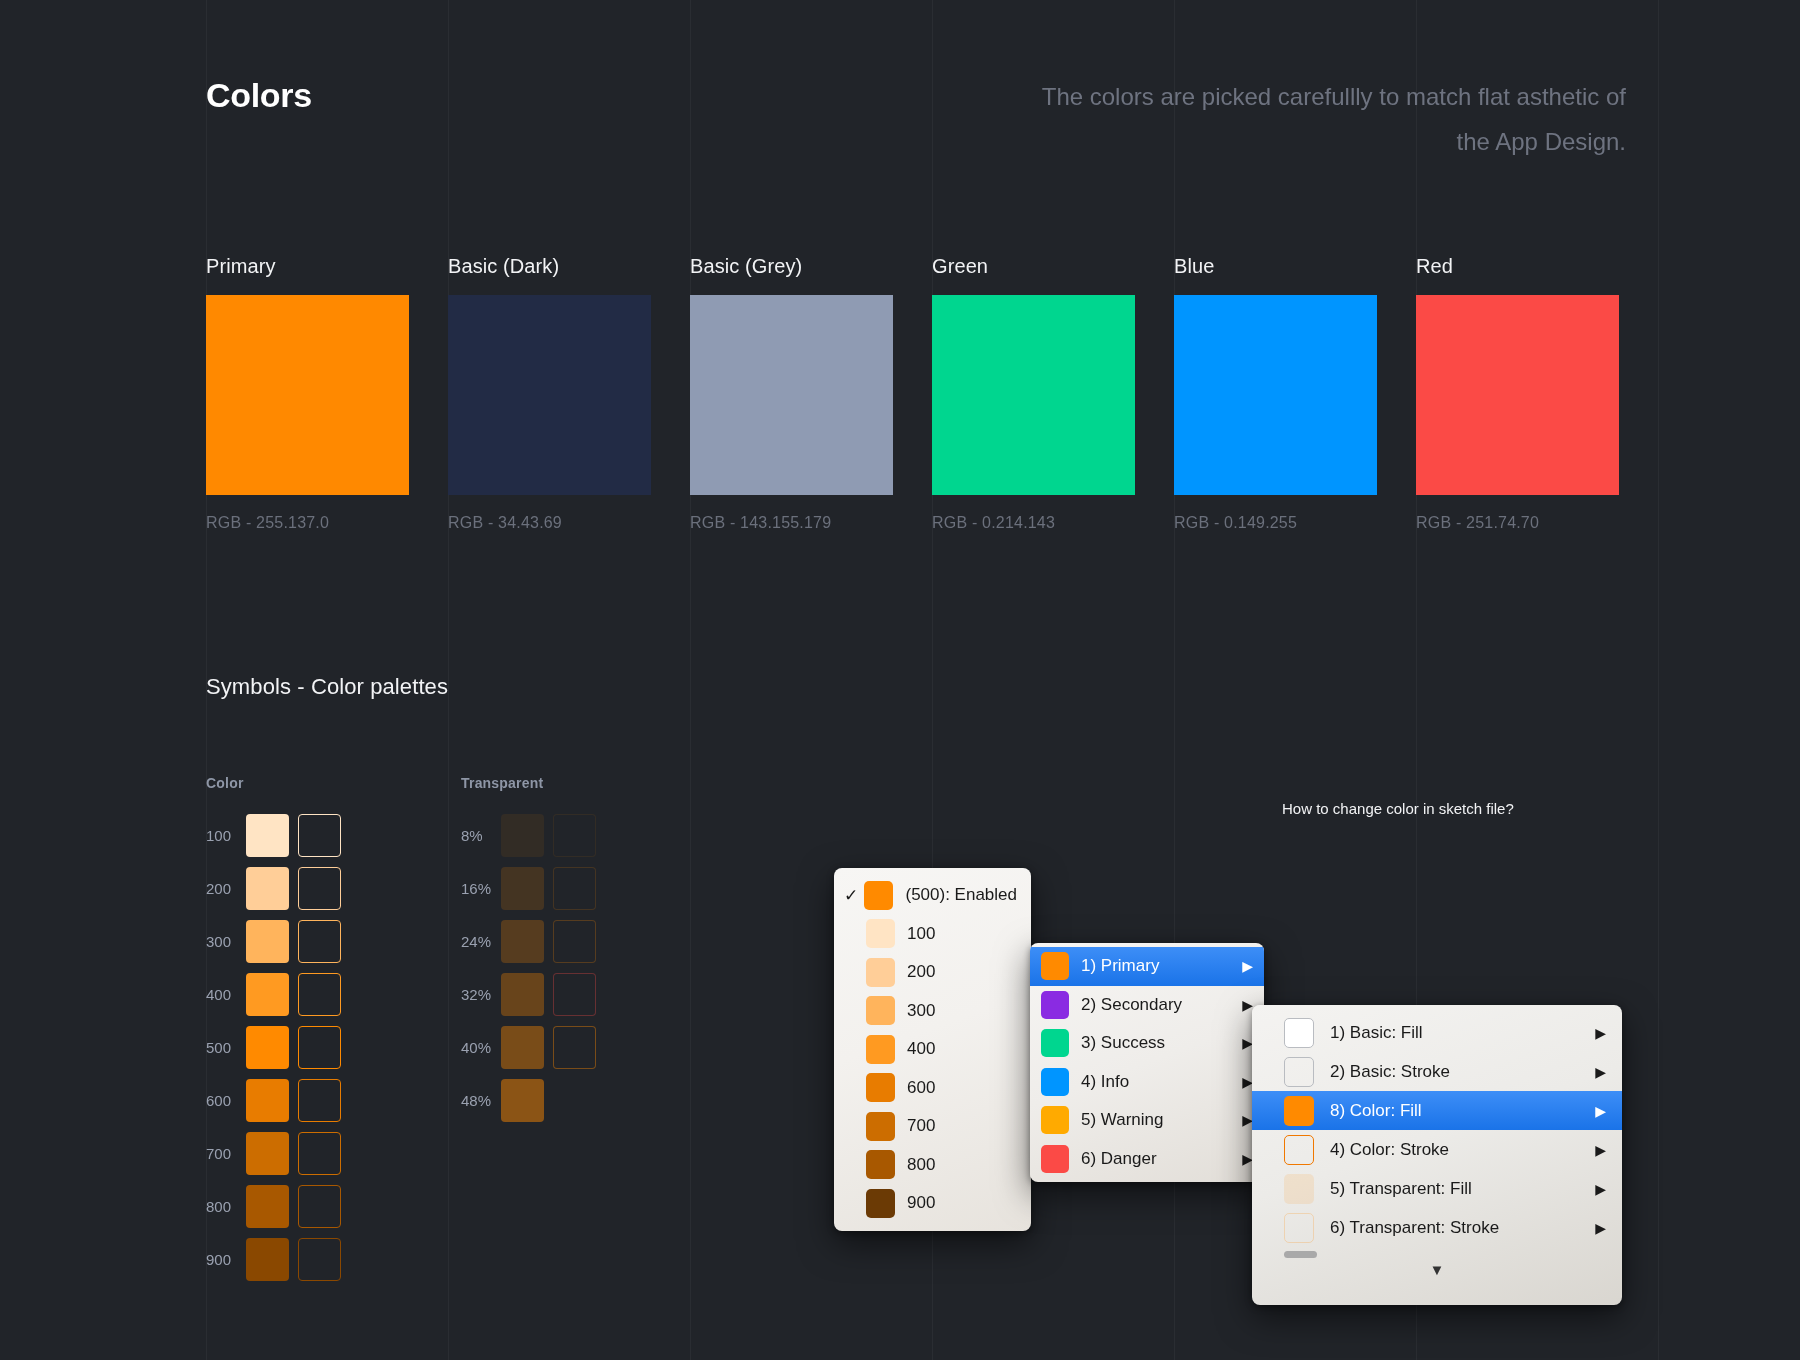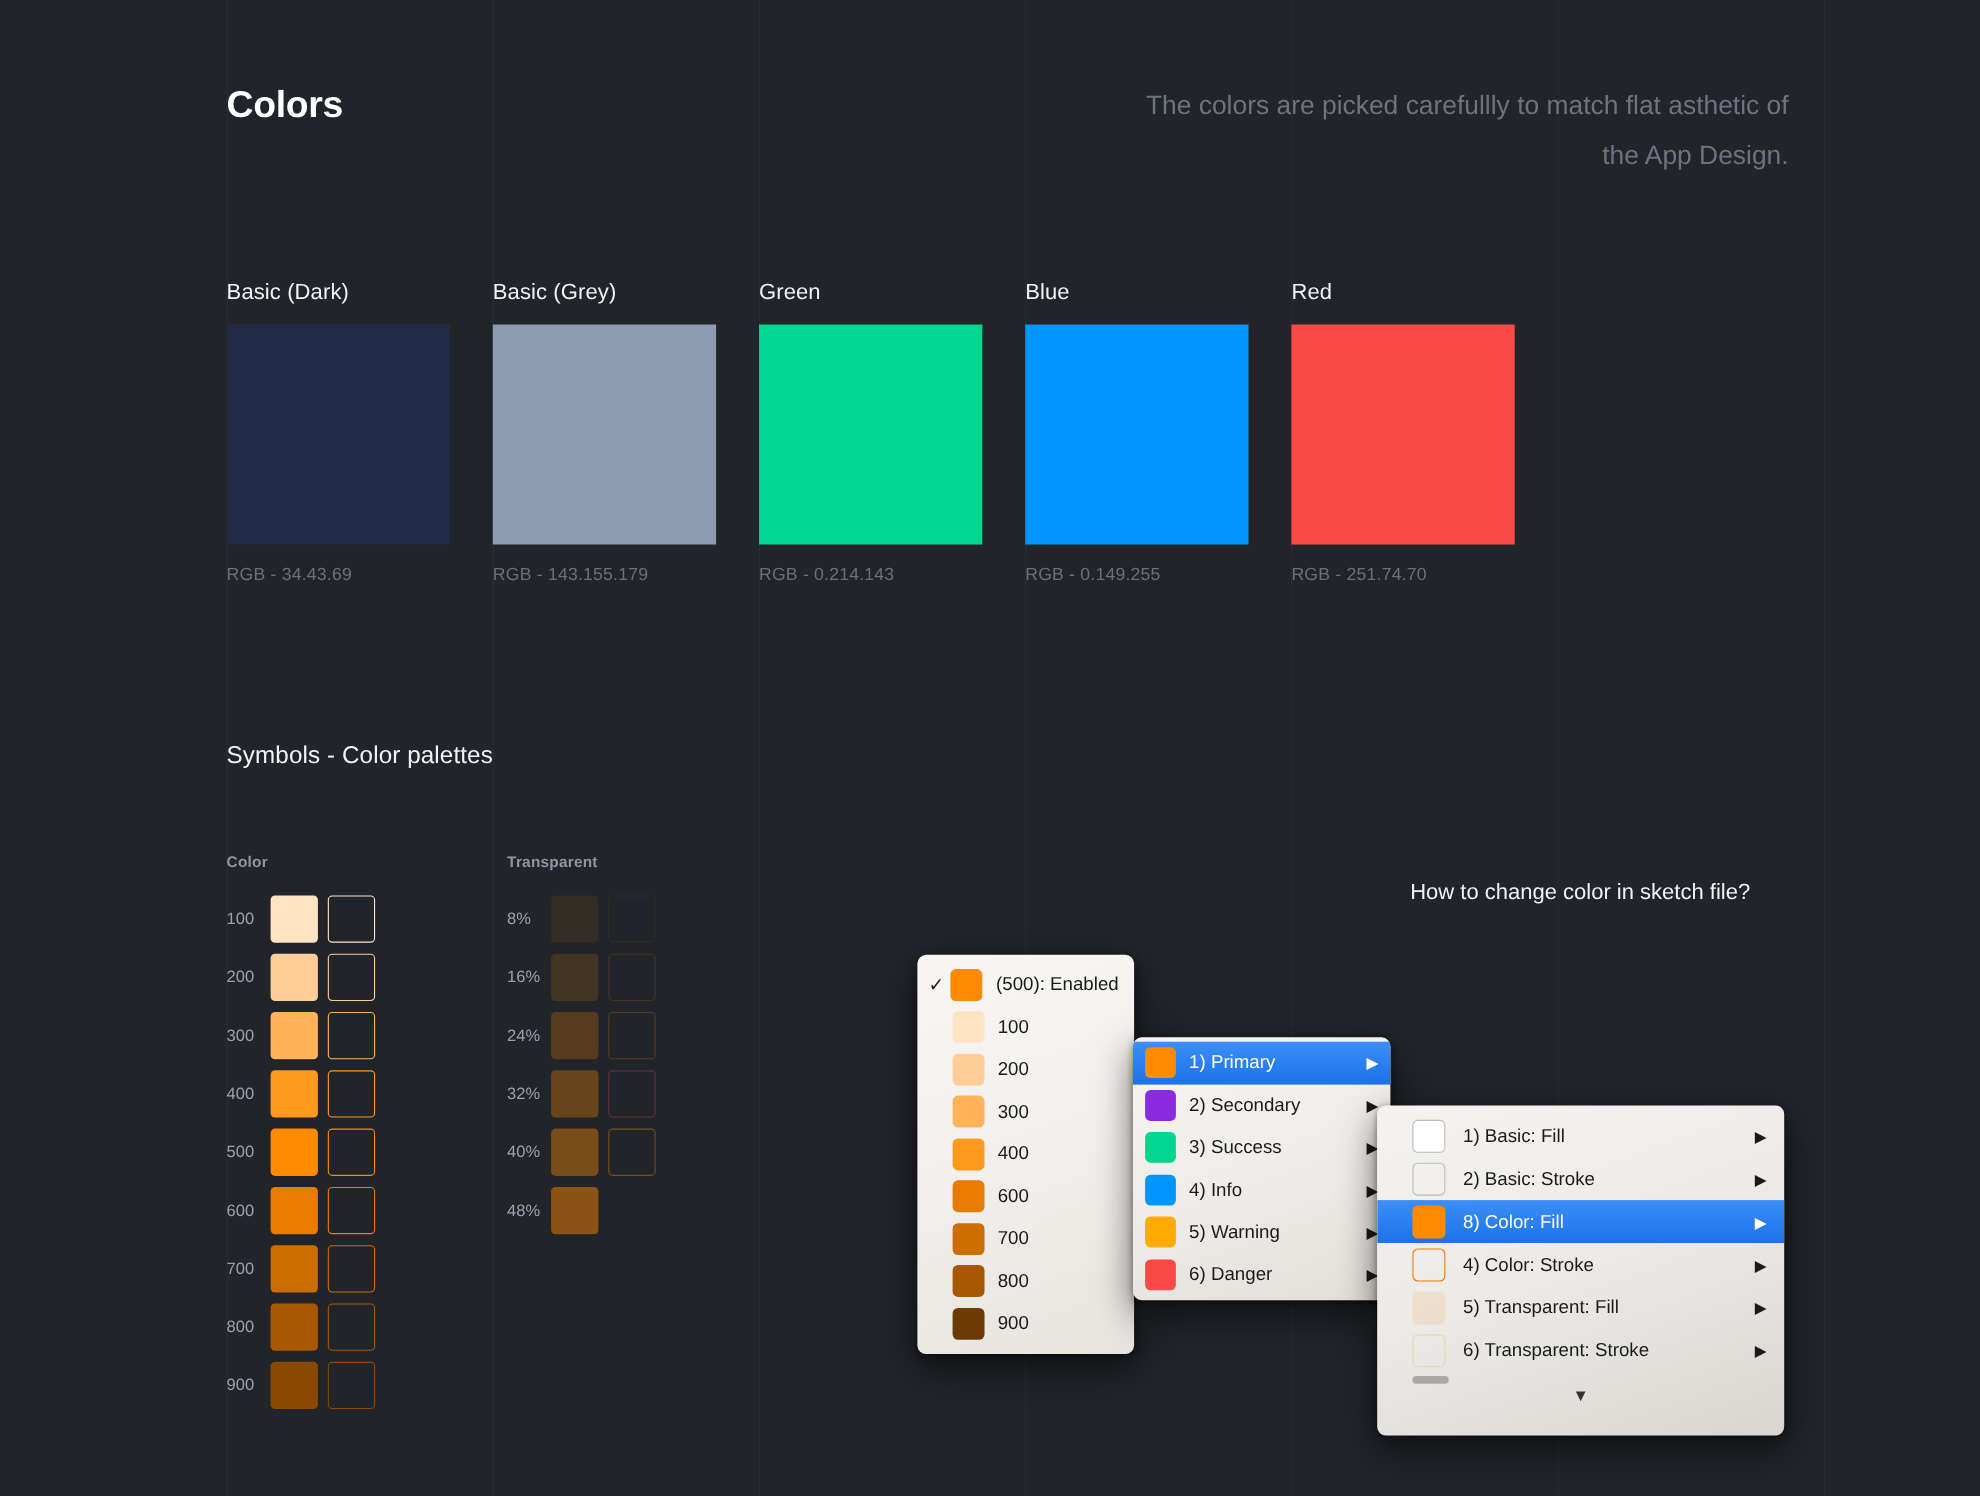--- a/index.html
+++ b/index.html
@@ -42,21 +42,21 @@
   .palette-group { }
   .palette-heading { font-size: 14px; color: #8e96a6; font-weight: bold; margin-bottom: 18px; letter-spacing: 0.2px; }
   .palette-row { display: flex; align-items: center; height: 53px; }
   .palette-label { width: 40px; font-size: 15px; color: #9aa1b0; }
   .cell { width: 43px; height: 43px; border-radius: 4px; margin-right: 9px; }
   .cell.stroke { background: #212429; border-width: 1.5px; border-style: solid; }
   .cell.empty { background: transparent; }
 
   .howto {
     position: absolute; left: 1266px; top: 800px;
-    font-size: 20px; color: #f2f3f5;
+    font-size: 15px; color: #f2f3f5;
   }
 
   
   .menu {
     position: absolute;
     border-radius: 8px;
     box-shadow: 0 12px 34px rgba(0,0,0,0.55), 0 2px 7px rgba(0,0,0,0.4);
     overflow: hidden;
     font-size: 17px;
     color: #1a1a1a;
@@ -101,20 +101,25 @@
   <div class="guide" style="left:916px"></div>
   <div class="guide" style="left:1158px"></div>
   <div class="guide" style="left:1400px"></div>
   <div class="guide" style="left:1642px"></div>
 
   <div class="page-title">Colors</div>
   <div class="header-note">The colors are picked carefullly to match flat asthetic of the App Design.</div>
 
   <div class="swatch-row" id="swatch-row">
       <div class="swatch-col">
+        <div class="swatch-name">Primary</div>
+        <div class="swatch-box" style="background:#FF8900"></div>
+        <div class="swatch-rgb">RGB - 255.137.0</div>
+      </div>
+      <div class="swatch-col">
         <div class="swatch-name">Basic (Dark)</div>
         <div class="swatch-box" style="background:#222B45"></div>
         <div class="swatch-rgb">RGB - 34.43.69</div>
       </div>
       <div class="swatch-col">
         <div class="swatch-name">Basic (Grey)</div>
         <div class="swatch-box" style="background:#8F9BB3"></div>
         <div class="swatch-rgb">RGB - 143.155.179</div>
       </div>
       <div class="swatch-col">

